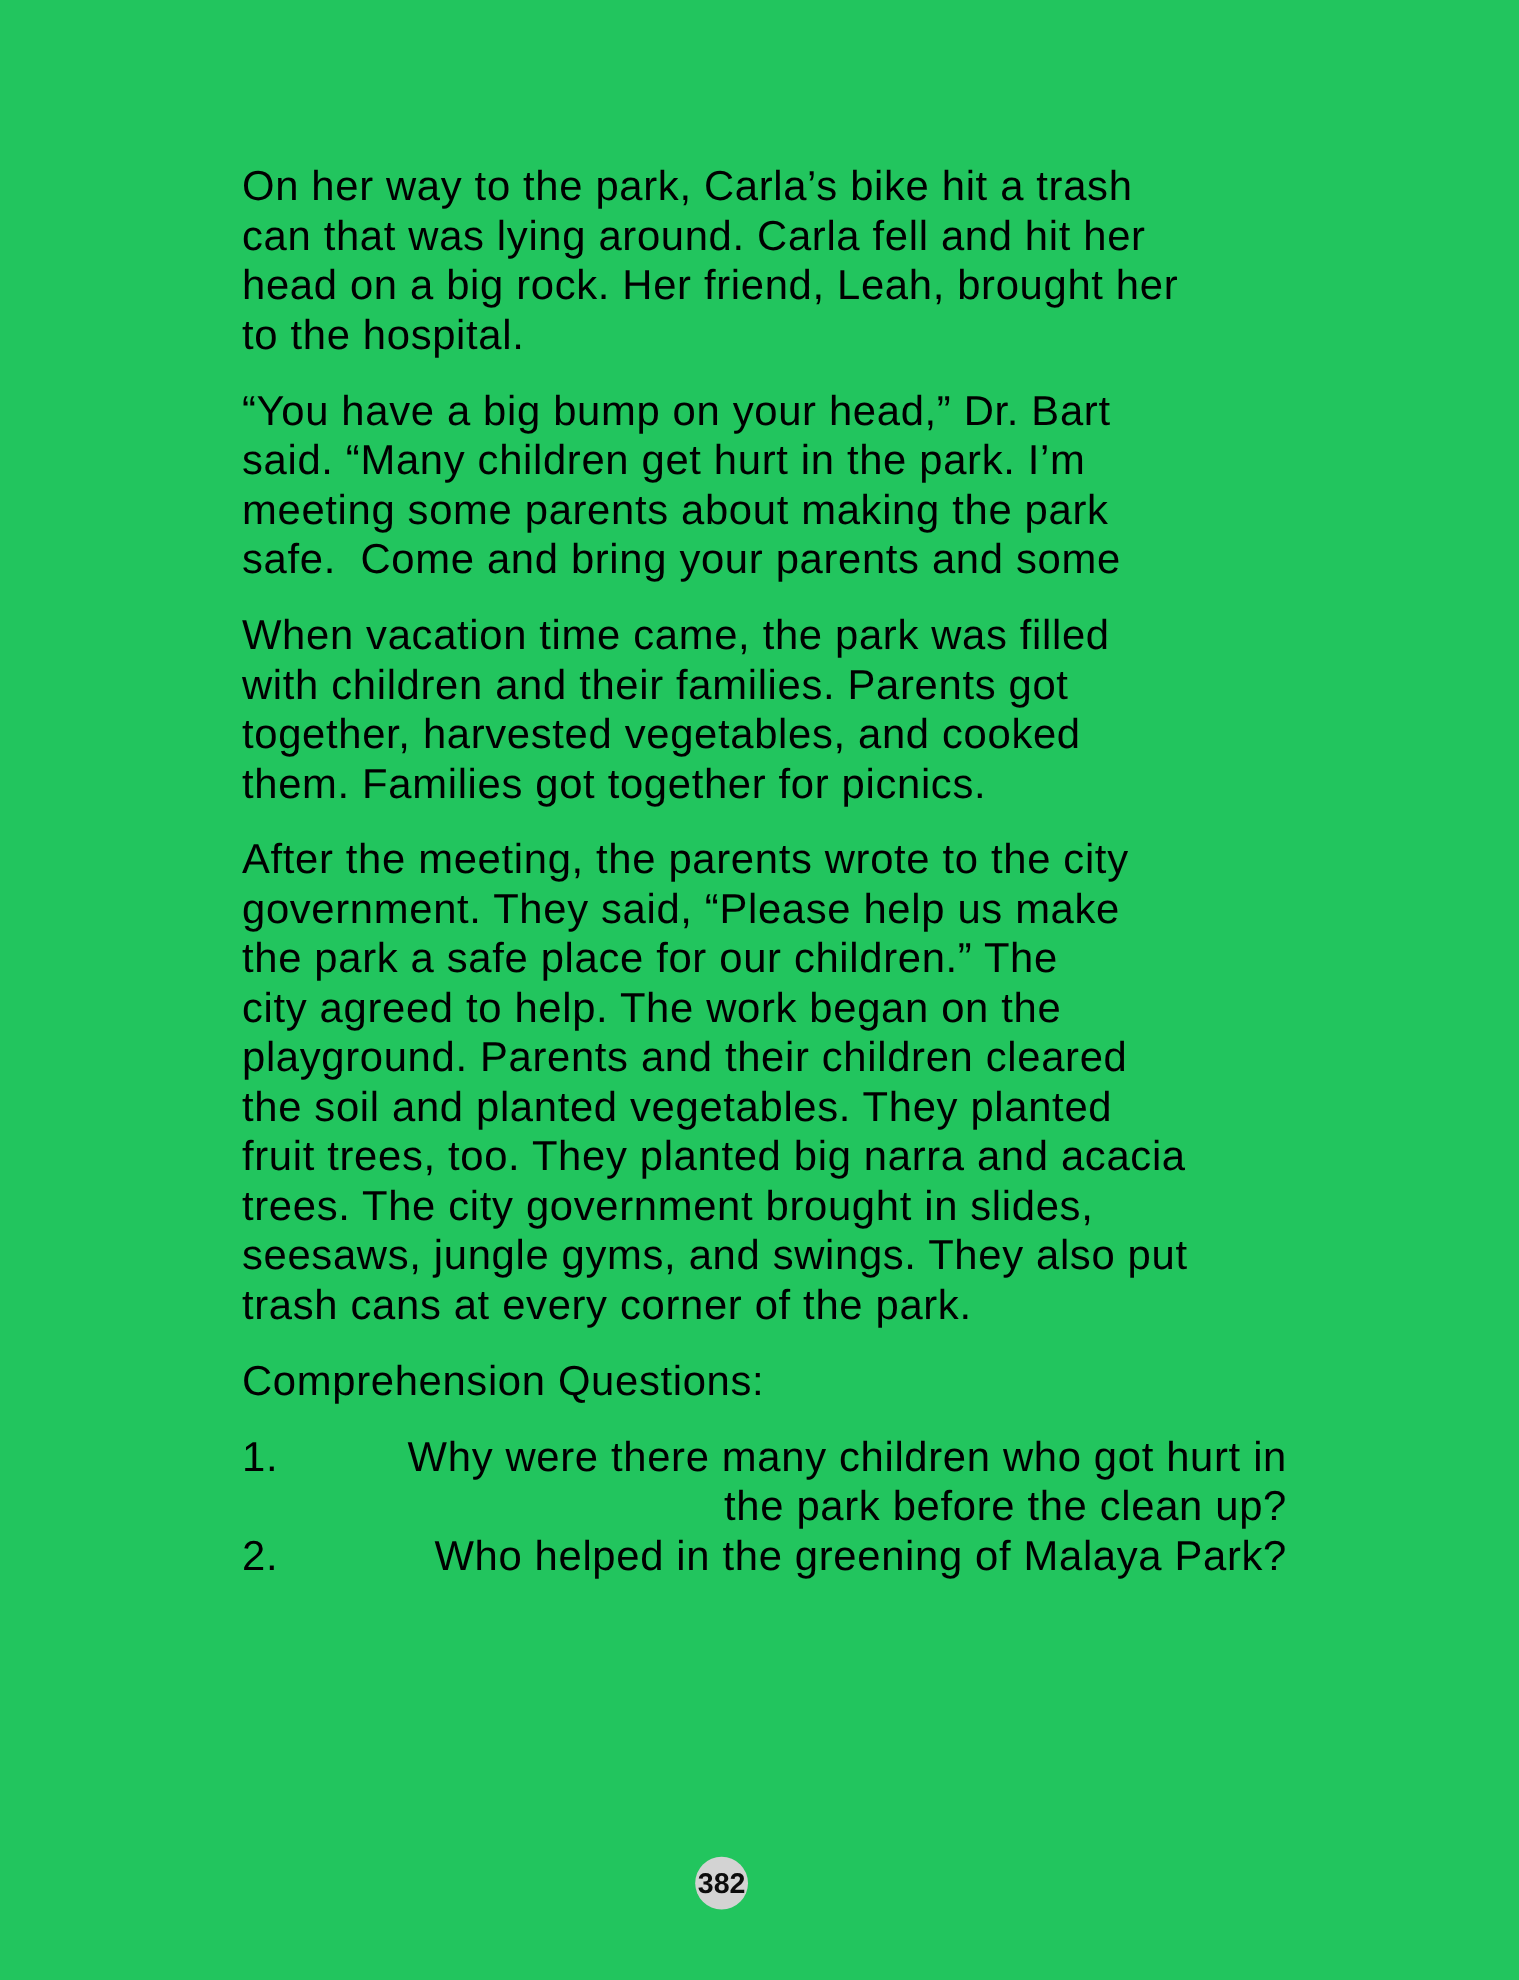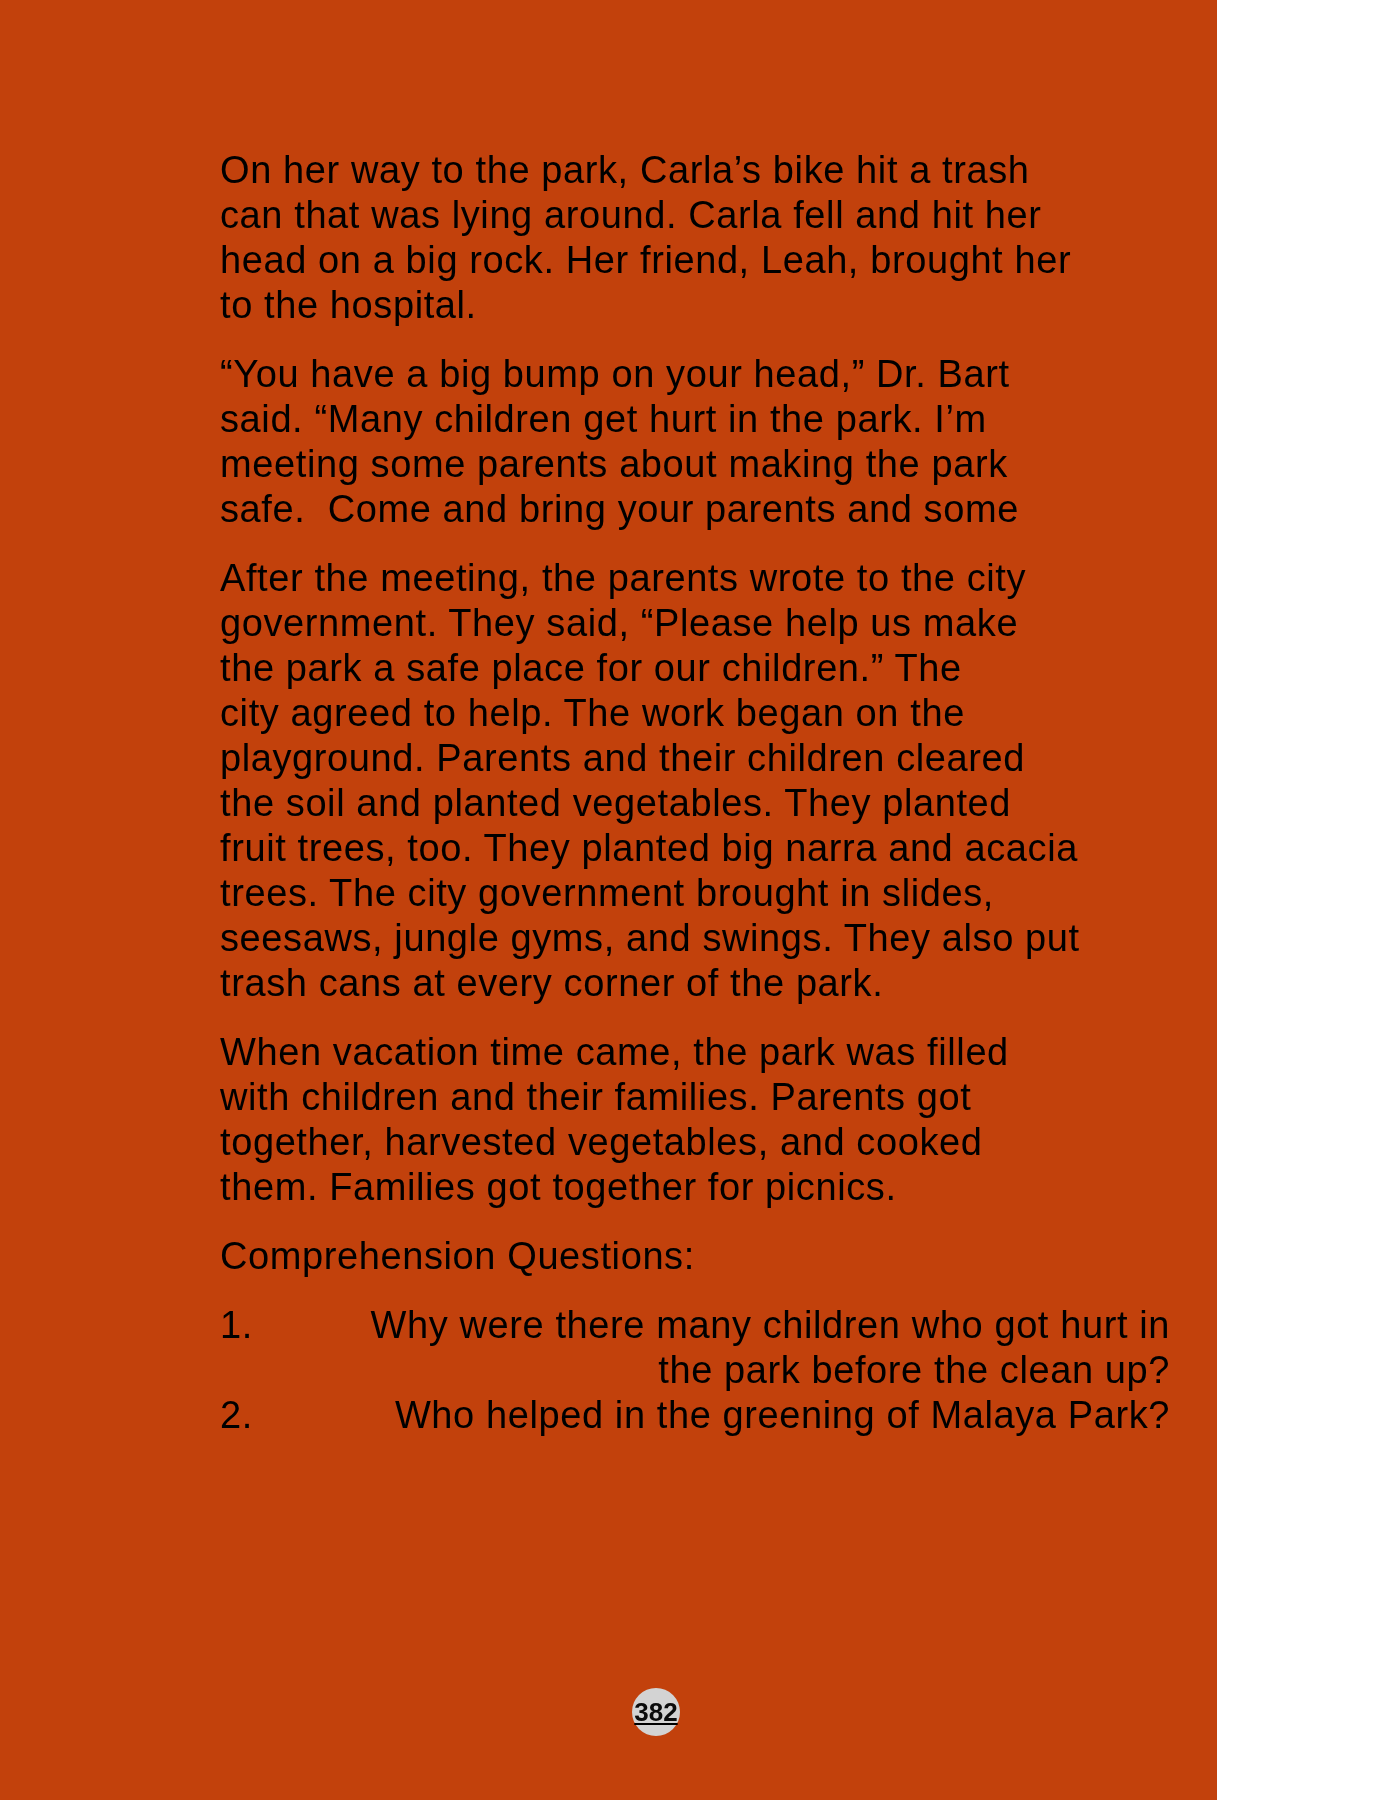--- a/index.html
+++ b/index.html
@@ -2,23 +2,23 @@
 <html><head>
 <meta charset="utf-8">
 <style>
   html, body {
     margin: 0;
     padding: 0;
     background: #ffffff;
   }
   .page {
     position: relative;
-    width: 1217px;
+    width: 1381px;
     height: 1800px;
-    background: #c2410c;
+    background: #22c55e;
     font-family: "Liberation Sans", "DejaVu Sans", sans-serif;
     color: #000000;
     overflow: hidden;
   }
   .content {
     position: absolute;
     left: 220px;
     top: 148px;
     width: 950px;
     font-size: 38px;
@@ -48,21 +48,20 @@
     position: absolute;
     left: 632px;
     top: 1688px;
     width: 48px;
     height: 48px;
     border-radius: 50%;
     background: #d3d3d3;
     display: flex;
     align-items: center;
     justify-content: center;
-    text-decoration: underline;
   }
   .page-badge-num {
     font-size: 26px;
     font-weight: 700;
     letter-spacing: 0px;
     color: #0c0c0c;
     font-family: "Liberation Sans", "DejaVu Sans", sans-serif;
   }
 </style>
 </head>
@@ -80,37 +79,37 @@
     </div>
 
     <div class="para">
       <div class="ln">“You have a big bump on your head,” Dr. Bart</div>
       <div class="ln">said. “Many children get hurt in the park. I’m</div>
       <div class="ln">meeting some parents about making the park</div>
       <div class="ln">safe.  Come and bring your parents and some</div>
     </div>
 
     <div class="para">
+      <div class="ln">When vacation time came, the park was filled</div>
+      <div class="ln">with children and their families. Parents got</div>
+      <div class="ln">together, harvested vegetables, and cooked</div>
+      <div class="ln">them. Families got together for picnics.</div>
+    </div>
+
+    <div class="para">
       <div class="ln">After the meeting, the parents wrote to the city</div>
       <div class="ln">government. They said, “Please help us make</div>
       <div class="ln">the park a safe place for our children.” The</div>
       <div class="ln">city agreed to help. The work began on the</div>
       <div class="ln">playground. Parents and their children cleared</div>
       <div class="ln">the soil and planted vegetables. They planted</div>
       <div class="ln">fruit trees, too. They planted big narra and acacia</div>
       <div class="ln">trees. The city government brought in slides,</div>
       <div class="ln">seesaws, jungle gyms, and swings. They also put</div>
       <div class="ln">trash cans at every corner of the park.</div>
-    </div>
-
-    <div class="para">
-      <div class="ln">When vacation time came, the park was filled</div>
-      <div class="ln">with children and their families. Parents got</div>
-      <div class="ln">together, harvested vegetables, and cooked</div>
-      <div class="ln">them. Families got together for picnics.</div>
     </div>
 
 
     <div class="para">Comprehension Questions:</div>
 
     <div class="question">
       <div class="qnum">1.</div>
       <div class="qtext">
         <div class="ln">Why were there many children who got hurt in</div>
         <div class="ln">the park before the clean up?</div>

